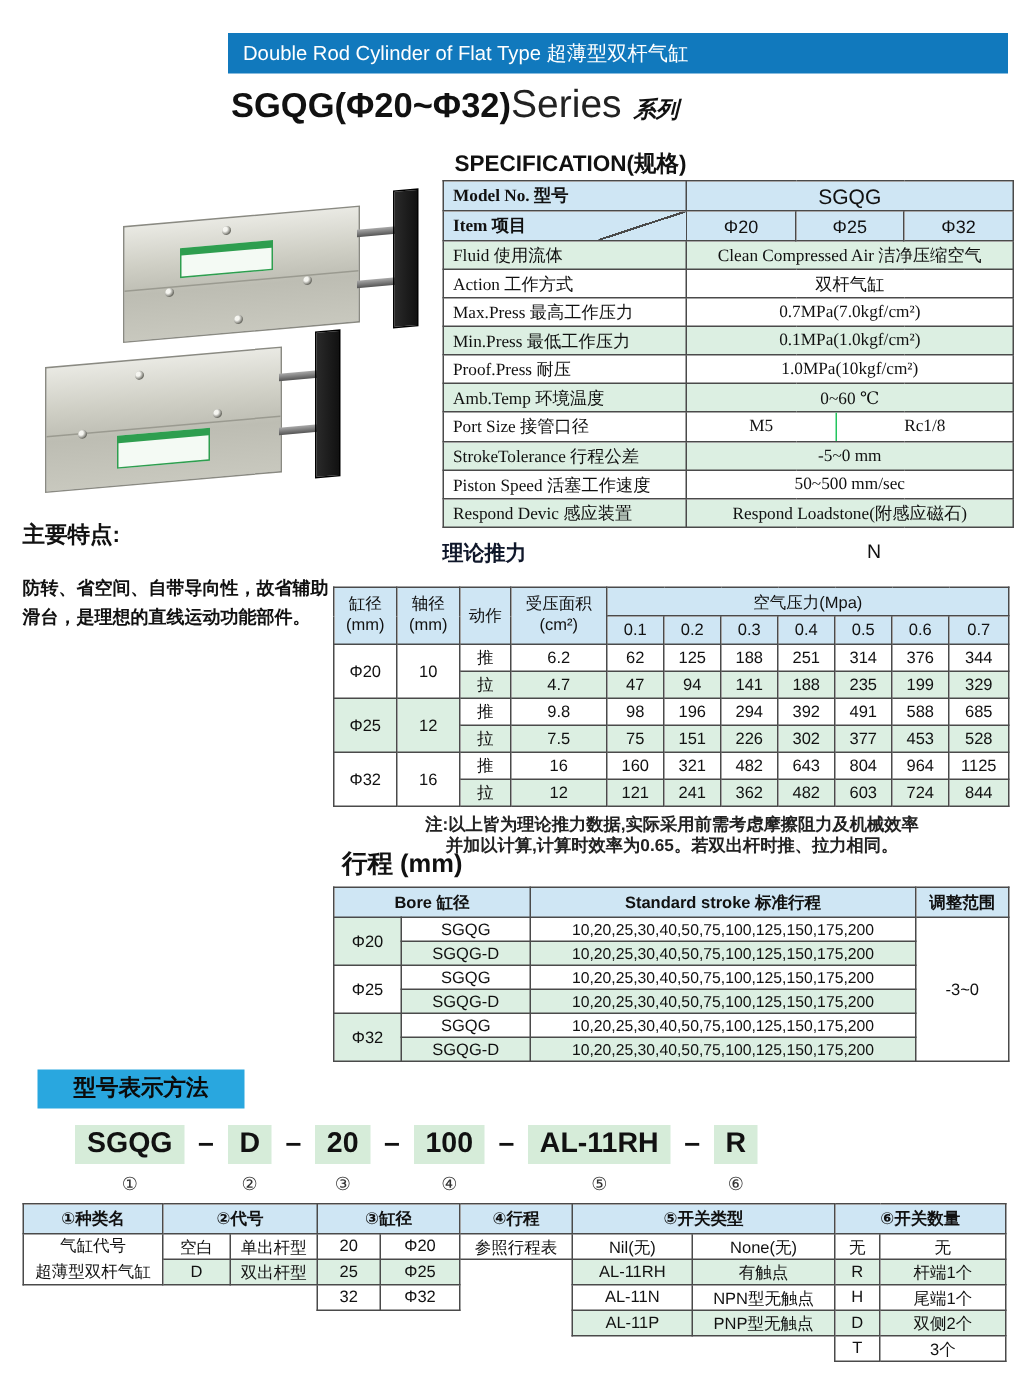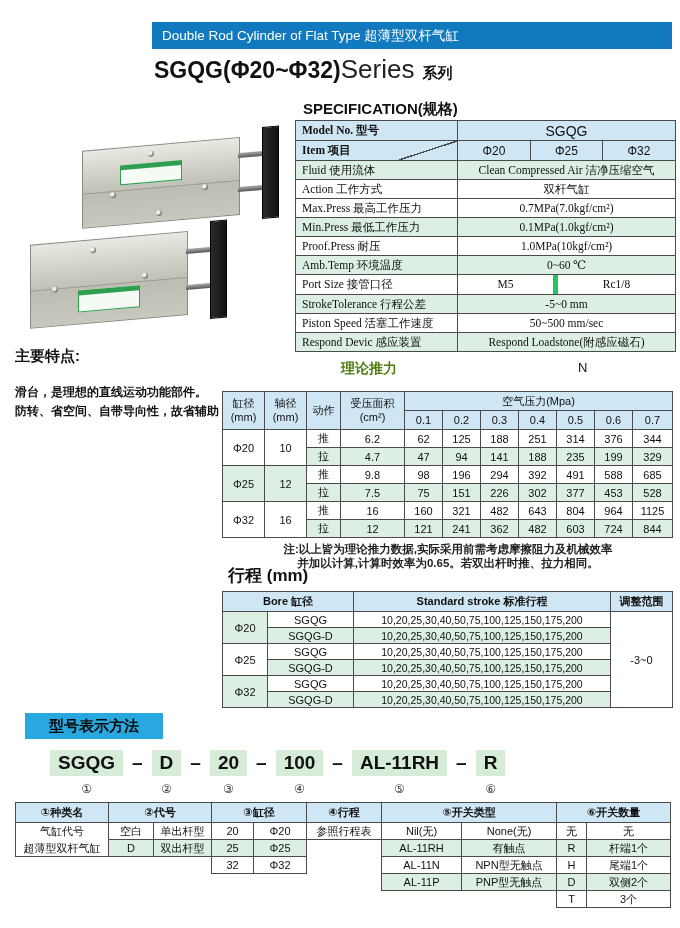--- a/index.html
+++ b/index.html
@@ -11,21 +11,21 @@
   }
   
   .top-bar {
     position:absolute; left:152px; top:22px; width:520px; height:27px;
     background:#1179bd; color:#ffffff; font-size:13.5px;
     line-height:27px; padding-left:10px; white-space:nowrap;
   }
   .title { position:absolute; left:154px; top:54px; white-space:nowrap; color:#111; }
   .title .t1 { font-size:23px; font-weight:bold; }
   .title .t2 { font-size:26px; font-weight:normal; color:#222; }
-  .title .t3 { font-size:15px; font-weight:bold; margin-left:8px; }
+  .title .t3 { font-size:15px; font-weight:bold; margin-left:8px;font-style:italic; }
   .spec-heading { position:absolute; left:303px; top:100px; font-size:15px; font-weight:bold; color:#111; }
 
   
   table.t { border-collapse:collapse; table-layout:fixed; }
   table.t td, table.t th {
     border:1px solid #4a4a4a; text-align:center; vertical-align:middle;
     padding:0; overflow:hidden; white-space:nowrap; font-weight:normal; color:#111;
   }
   .bg-blue  { background:#cfe6f4; }
   .bg-green { background:#dcefe2; }
@@ -38,25 +38,25 @@
   .spec-table tr.hdr td { height:20px; }
   .spec-table td.lbl { text-align:left; padding-left:6px; width:162px; }
   .spec-table td.b { font-weight:bold; }
   .model-val { font-family:"Liberation Sans","DejaVu Sans",sans-serif; font-weight:bold; font-size:14px; }
   .bore-val { font-family:"Liberation Sans","DejaVu Sans",sans-serif; font-size:12px; }
   .item-cell { position:relative; }
   .diag { position:absolute; right:0; top:0; width:58px; height:100%;
     background:linear-gradient(to bottom right, transparent calc(50% - 0.7px),
       #4a4a4a calc(50% - 0.7px), #4a4a4a calc(50% + 0.7px), transparent calc(50% + 0.7px)); }
   .port-split { display:flex; width:100%; height:100%; align-items:center; }
-  .port-split .p1 { width:100px; border-right:5px solid #22c55e; height:100%; line-height:19px; }
+  .port-split .p1 { width:100px; border-right:1px solid #22c55e; height:100%; line-height:19px; }
   .port-split .p2 { flex:1; height:100%; line-height:19px; }
 
   
-  .thrust-label { position:absolute; left:295px; top:360px; font-size:14px; font-weight:bold; color:#4d7c0f;margin-left:46px; }
+  .thrust-label { position:absolute; left:295px; top:360px; font-size:14px; font-weight:bold; color:#0f172a; }
   .thrust-unit  { position:absolute; left:578px; top:360px; font-size:13px; color:#111; }
   .thrust-table { position:absolute; left:222px; top:391px; width:450px; font-size:11px; }
   .thrust-table td { height:18px; }
   .thrust-table tr.h1 td { height:19px; }
   .notes { position:absolute; left:222px; width:452px; text-align:center;
     font-size:11.5px; font-weight:bold; color:#222; white-space:nowrap; }
   .note1 { top:542px; } .note2 { top:556px; }
 
   
   .stroke-heading { position:absolute; left:228px; top:564px; font-size:17px; font-weight:bold; color:#111; }
@@ -128,22 +128,22 @@
       <div class="cyl-rod" style="left:156px;top:66px;width:26px;"></div>
       <div class="cyl-plate" style="left:180px;top:4px;width:17px;height:98px;"></div>
       <div class="screw" style="left:60px;top:20px;"></div>
       <div class="screw" style="left:22px;top:56px;"></div>
       <div class="screw" style="left:112px;top:50px;"></div>
     </div>
   </div>
 
   <div class="features">
     <div class="fh">主要特点:</div>
+    <div class="fl">防转、省空间、自带导向性，故省辅助</div>
     <div class="fl">滑台，是理想的直线运动功能部件。</div>
-    <div class="fl">防转、省空间、自带导向性，故省辅助</div>
   </div>
 
   <div class="spec-heading">SPECIFICATION(规格)</div>
 
   <table class="t spec-table">
     <colgroup>
         <col style="width:162px">
         <col style="width:73px">
         <col style="width:72px">
         <col style="width:73px">

